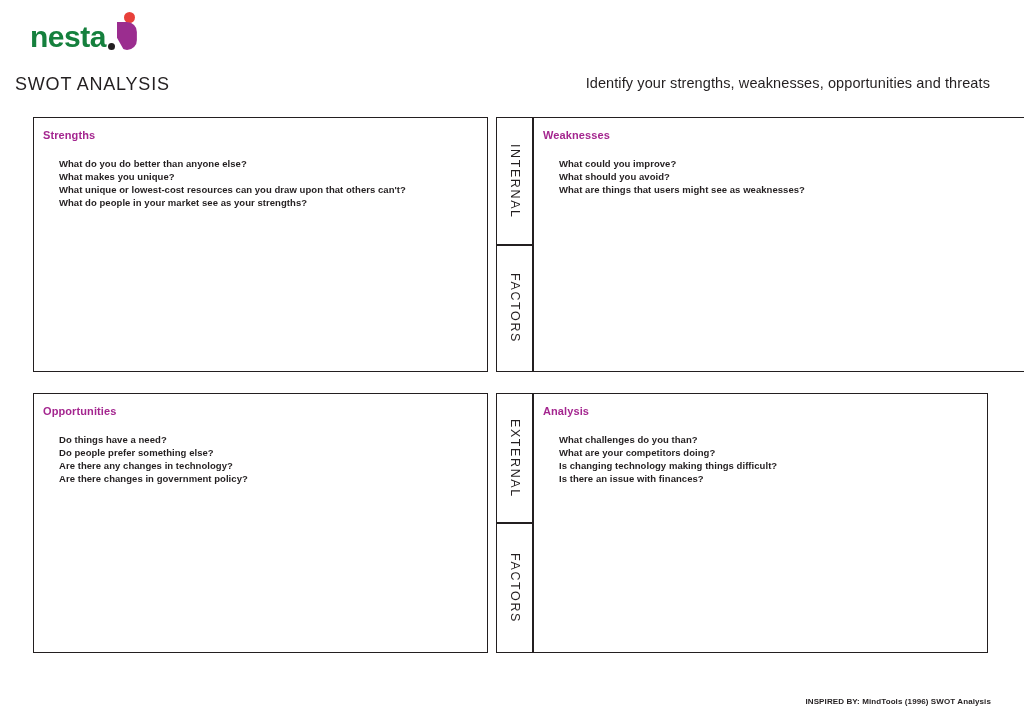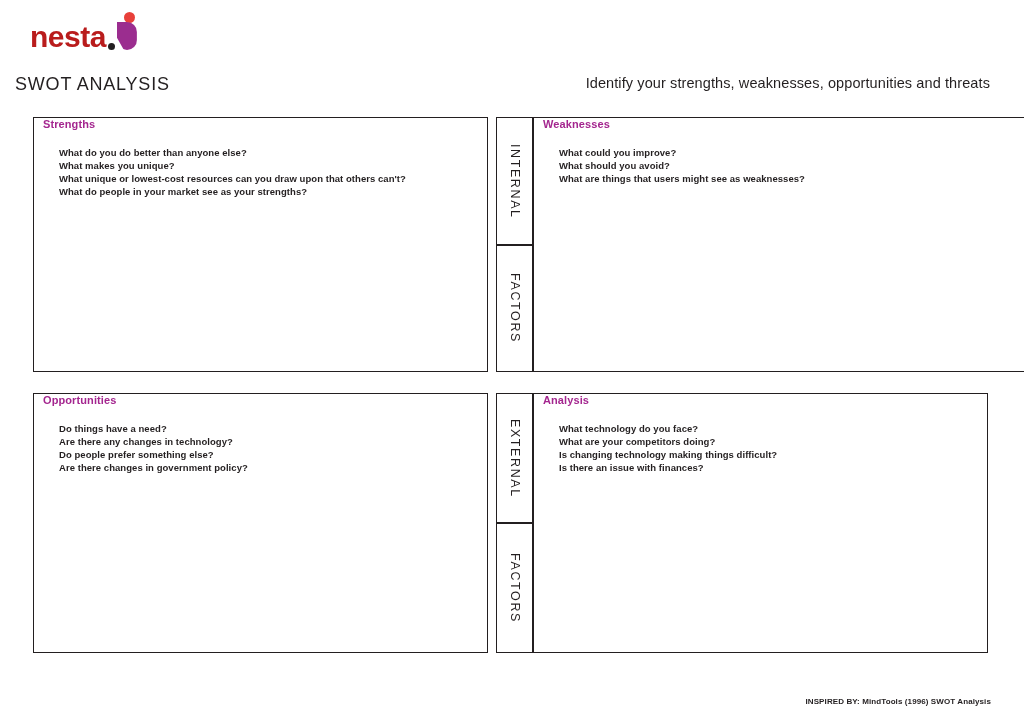--- a/index.html
+++ b/index.html
@@ -22,21 +22,21 @@
     left: 30px;
     top: 12px;
     display: flex;
     align-items: flex-end;
   }
   .logo-word {
     font-family: "Liberation Sans", sans-serif;
     font-size: 30px;
     font-weight: bold;
     letter-spacing: -0.5px;
-    color: #b91c1c;
+    color: #15803d;
     line-height: 1;
   }
   .logo-mark {
     position: relative;
     width: 34px;
     height: 40px;
     margin-left: 2px;
   }
   .logo-dot-small {
     position: absolute;
@@ -85,21 +85,21 @@
     color: #231f20;
     letter-spacing: 0.1px;
   }
 
   
   .quad {
     position: absolute;
     border: 1px solid #231f20;
     box-sizing: border-box;
     background: #fff;
-    padding: 0 8px 8px 9px;
+    padding: 11px 8px 8px 9px;
   }
   .quad-title {
     font-size: 11px;
     font-weight: bold;
     color: #a4268f;
     margin: 0 0 5px 0;
     letter-spacing: 0.1px;
   }
   .quad-list {
     list-style: none;
@@ -182,30 +182,30 @@
     <li>What could you improve?</li>
     <li>What should you avoid?</li>
     <li>What are things that users might see as weaknesses?</li>
   </ul>
 </div>
 
 <div class="quad" id="quad-opportunities">
   <div class="quad-title">Opportunities</div>
   <ul class="quad-list">
     <li>Do things have a need?</li>
+    <li>Do people prefer something else?</li>
     <li>Are there any changes in technology?</li>
-    <li>Do people prefer something else?</li>
     <li>Are there changes in government policy?</li>
   </ul>
 </div>
 
 <div class="quad" id="quad-threats">
   <div class="quad-title">Analysis</div>
   <ul class="quad-list">
-    <li>What technology do you face?</li>
+    <li>What challenges do you than?</li>
     <li>What are your competitors doing?</li>
     <li>Is changing technology making things difficult?</li>
     <li>Is there an issue with finances?</li>
   </ul>
 </div>
 
 <div class="axis-cell" id="axis-internal-1">
   <span>INTERNAL</span>
 </div>
 <div class="axis-cell" id="axis-internal-2">

